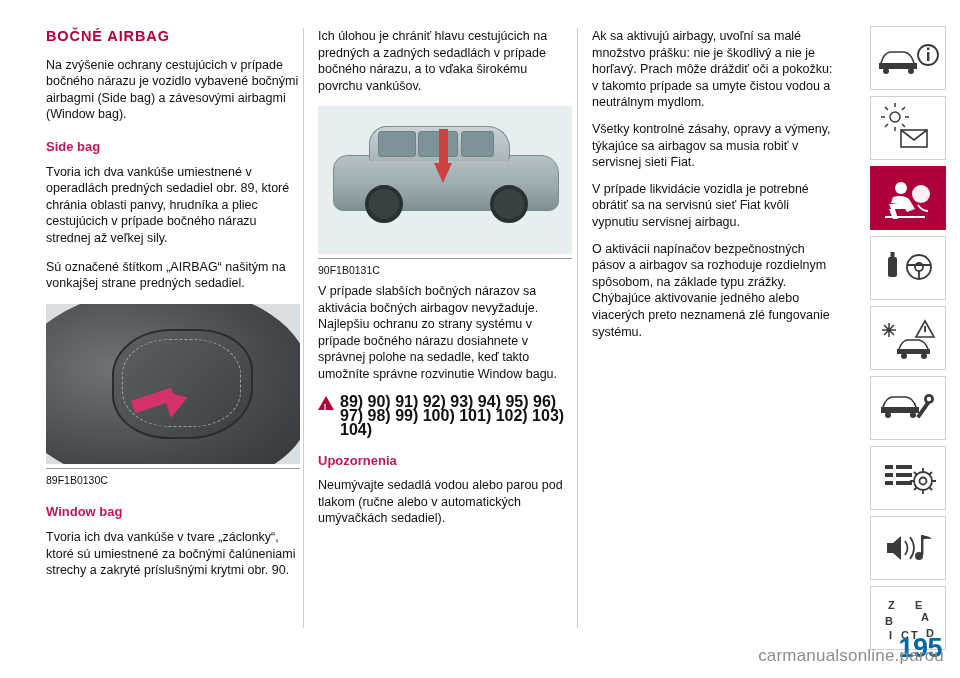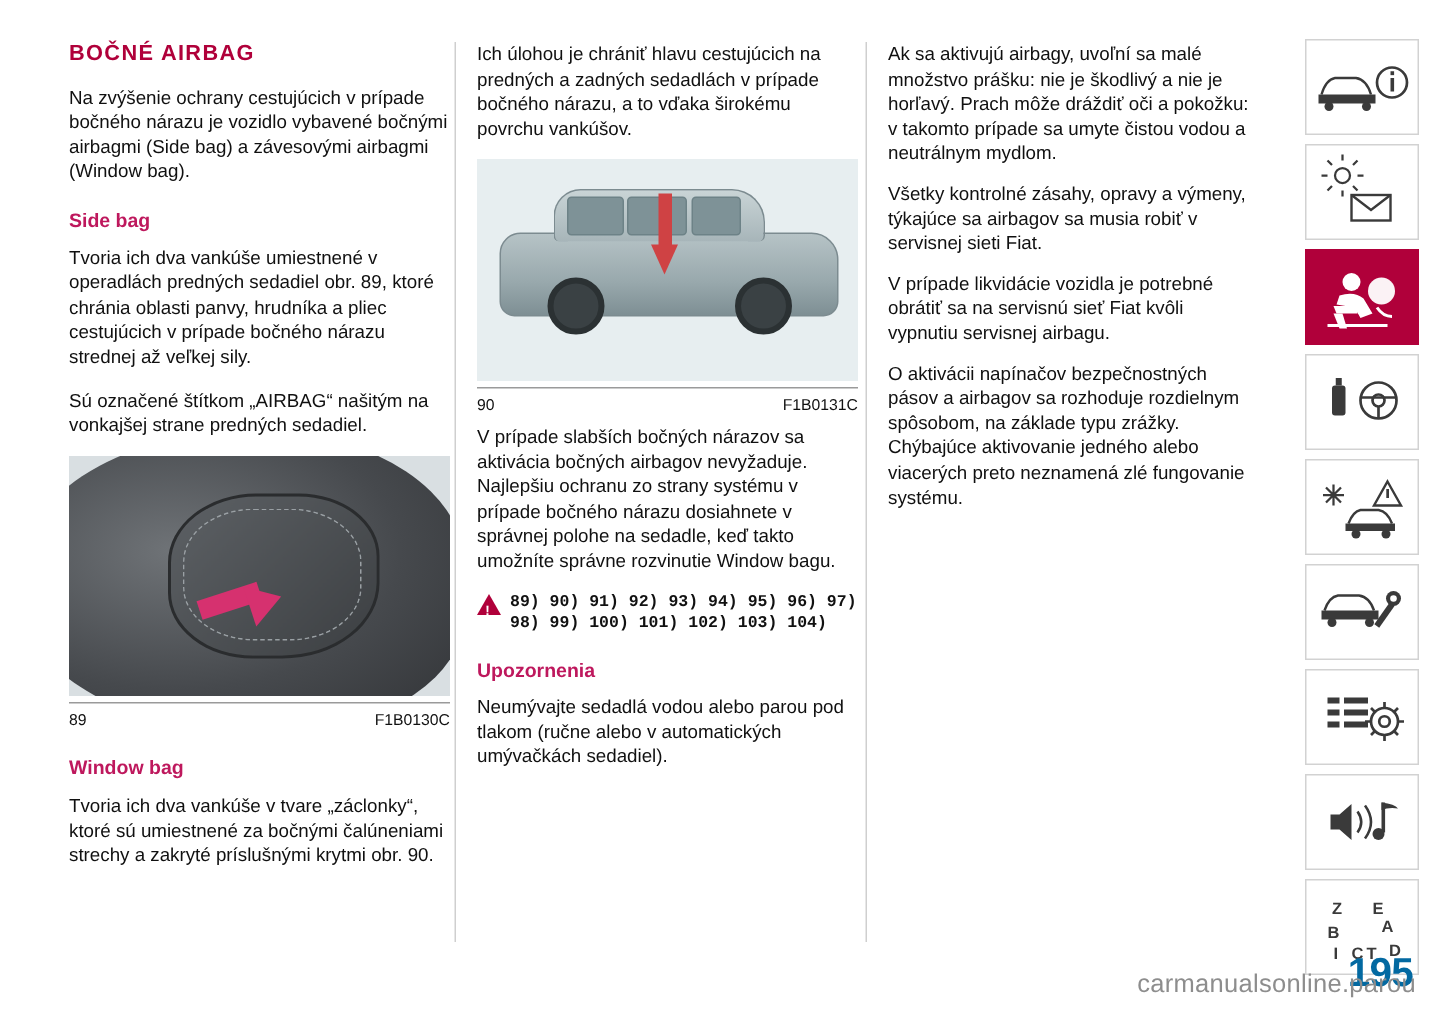--- a/index.html
+++ b/index.html
@@ -48,24 +48,24 @@
     font-size:13px;
     margin:16px 0 8px 0;
     font-weight:bold;
   }
   p{margin:0 0 12px 0;}
   p.tight{margin-bottom:10px;}
 
   
   .figure{margin:6px 0 4px 0;}
   .fig-caption{
-    display:flex;justify-content:space-between;
+    display:flex;justify-content:flex-start;
     font-size:10.5px;color:#111;
     border-top:1px solid #9a9a9a;
-    padding-top:3px;margin-top:4px;gap:16px;
+    padding-top:3px;margin-top:4px;
   }
   .fig-caption .code{font-size:10.5px;}
 
   .img-box{
     width:100%;
     background:#e8eef0;
     position:relative;
     overflow:hidden;
   }
   .img-89{height:160px;background:#d9dfe2;}
@@ -150,21 +150,21 @@
     border-left:8px solid transparent;
     border-right:8px solid transparent;
     border-bottom:14px solid #b0003a;
     position:relative;
   }
   .warn-tri:after{
     content:"!";position:absolute;left:-2.5px;top:3px;
     font-size:9px;color:#fff;font-weight:bold;
   }
   .warn-text{
-    font-size:11px;line-height:14px;font-weight:bold;color:#111;font-family:Liberation Mono, monospace;
+    font-size:16px;line-height:14px;font-weight:bold;color:#111;
   }
 
   
   .rail{
     position:absolute;right:16px;top:26px;
     width:74px;
   }
   .rail .cell{
     width:74px;height:62px;
     border:1px solid #d2d2d2;

